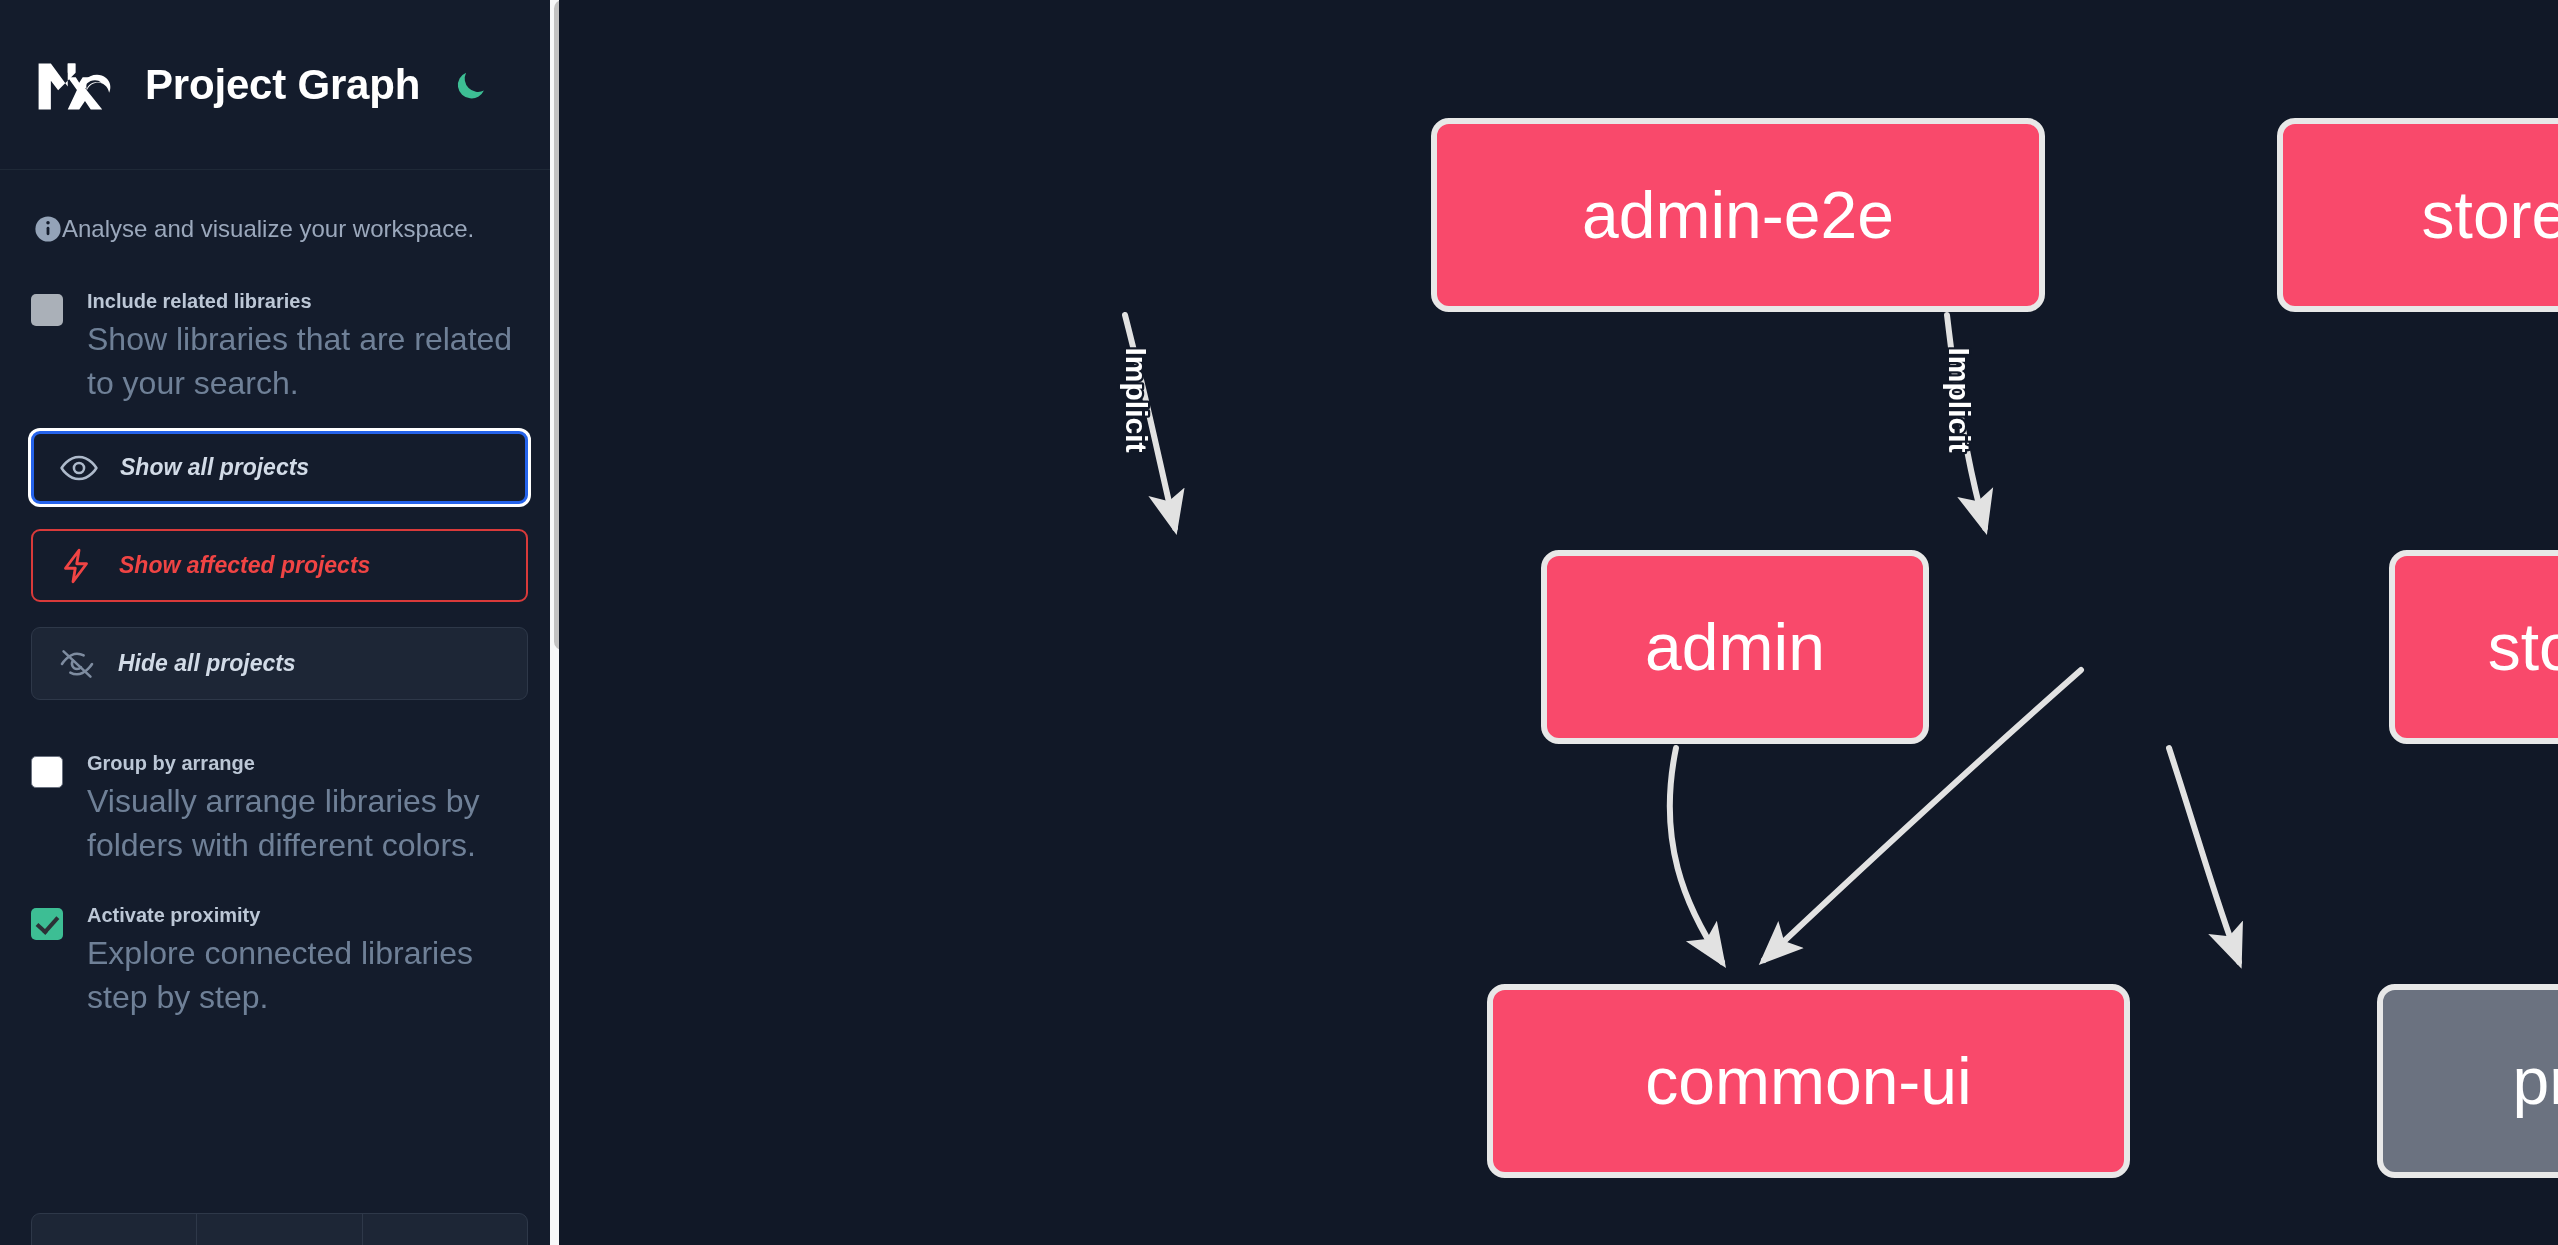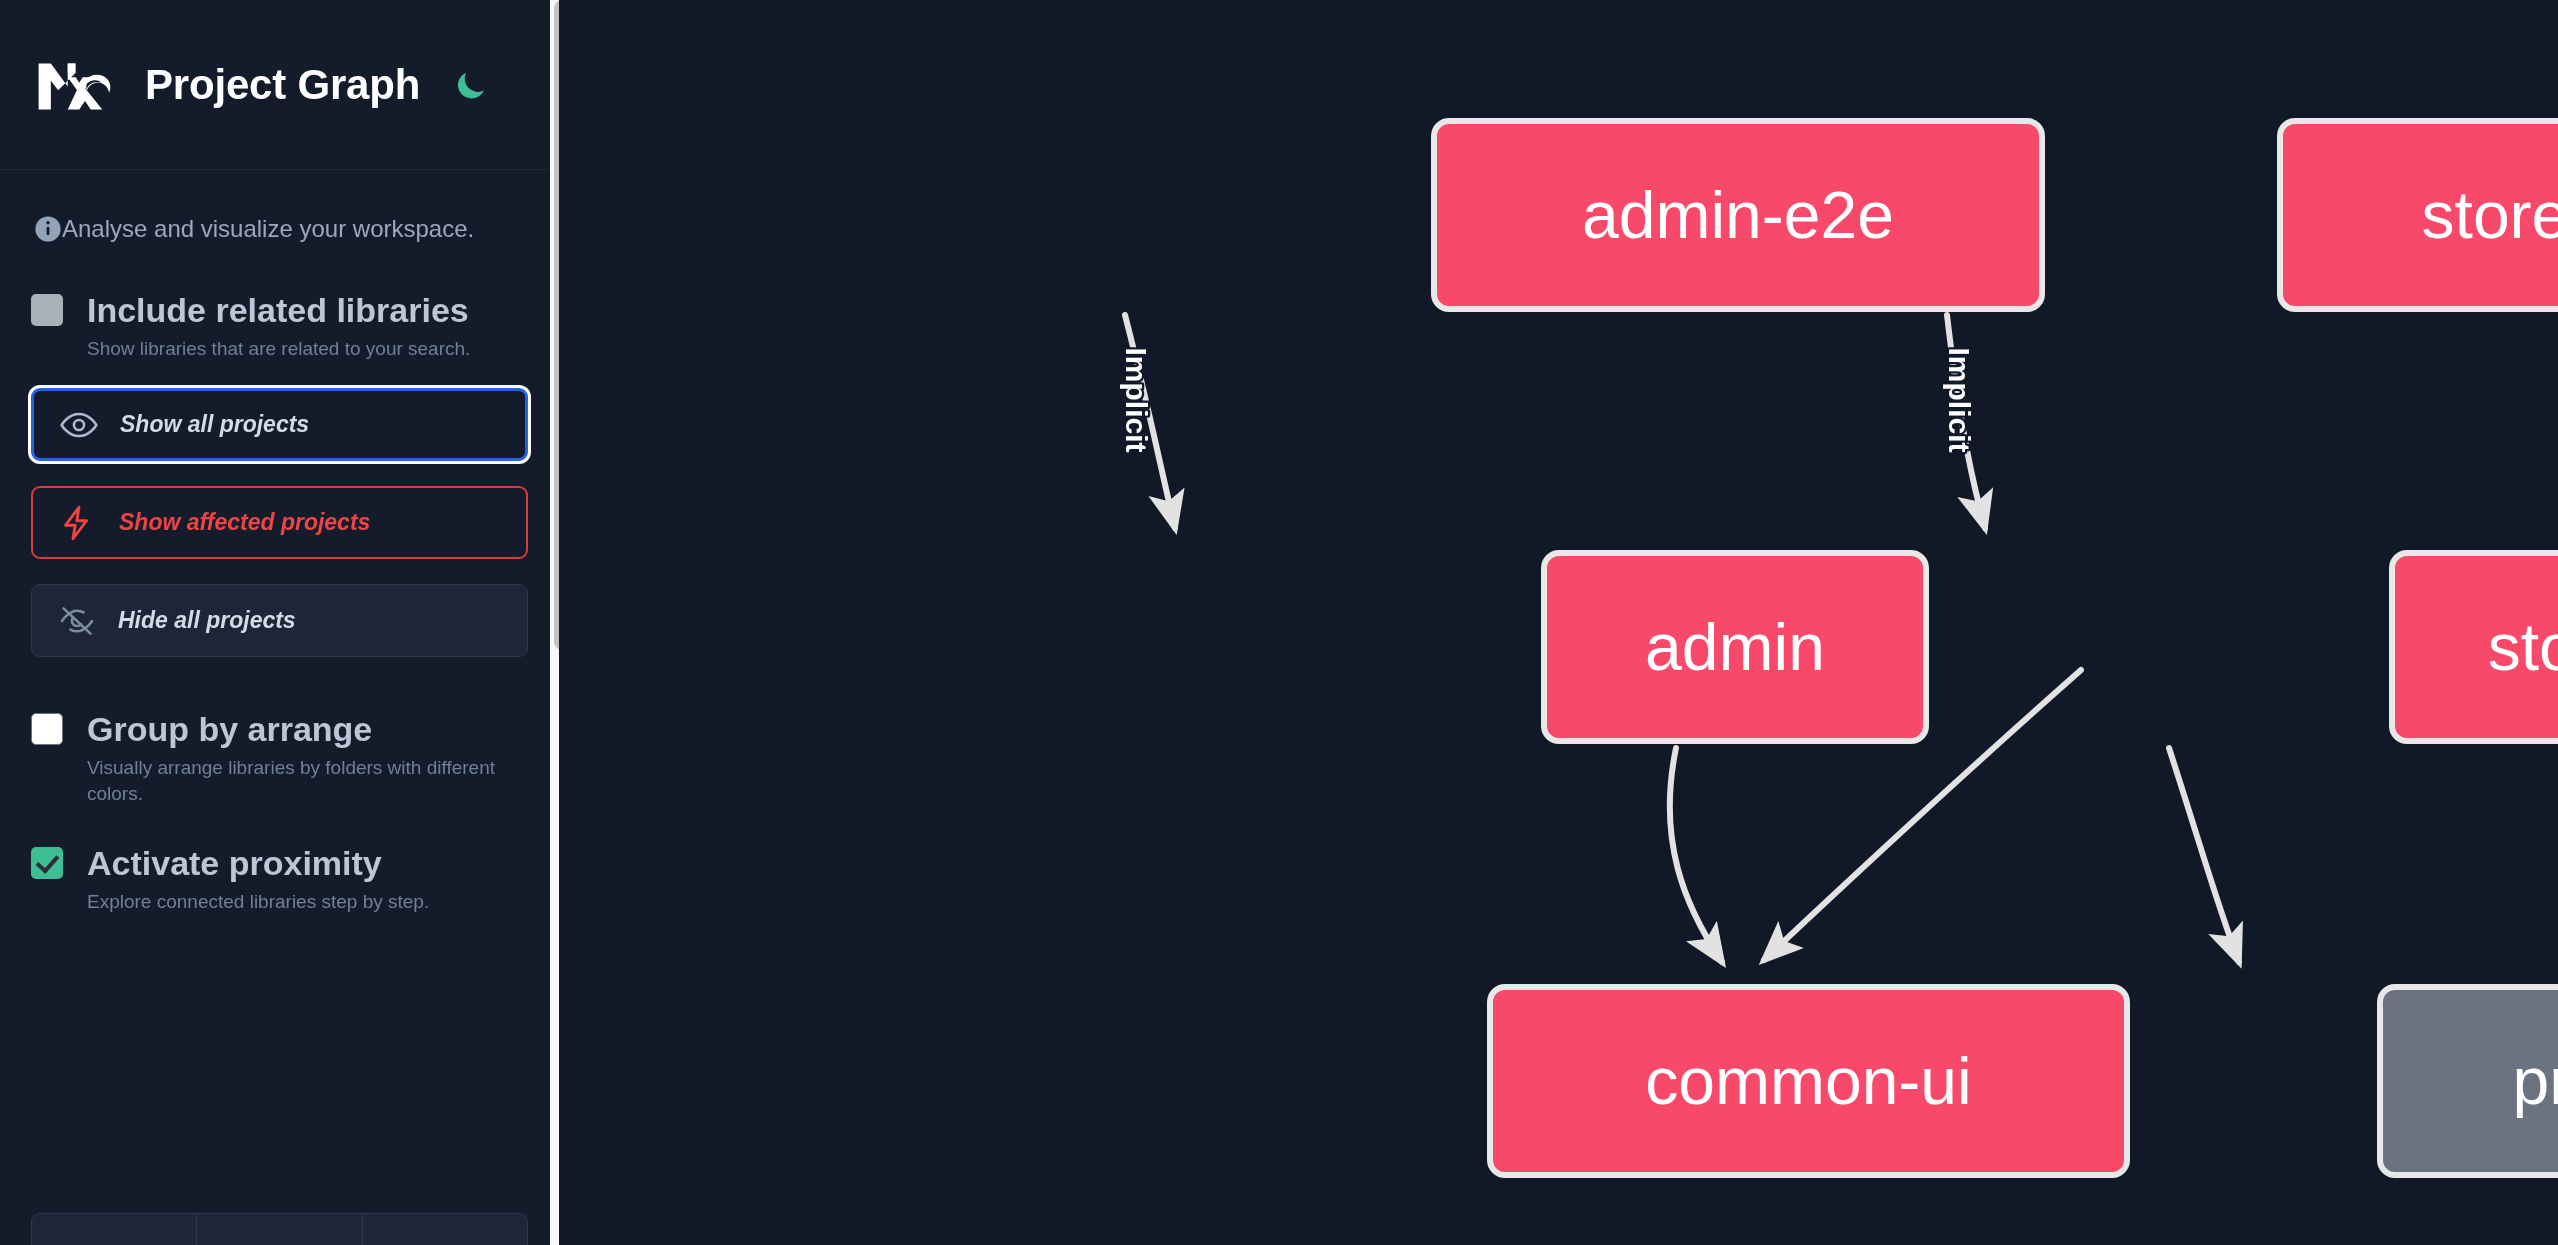--- a/index.html
+++ b/index.html
@@ -118,27 +118,27 @@
     position: absolute;
     left: 10px; top: 4px;
     width: 9px; height: 17px;
     border: solid #2C3036;
     border-width: 0 4px 4px 0;
     transform: rotate(42deg);
   }
   .check-text { flex: 1; }
   .check-label {
     color: #BCC7D6;
-    font-size: 34px;
+    font-size: 20px;
     font-weight: 700;
     line-height: 1.35;
   }
   .check-desc {
     color: #6F8097;
-    font-size: 19px;
+    font-size: 32px;
     line-height: 1.38;
     margin-top: 2px;
   }
 
   
   .btn-stack { margin: 4px 0 42px 0; }
   .gbtn {
     position: relative;
     display: flex;
     align-items: center;

